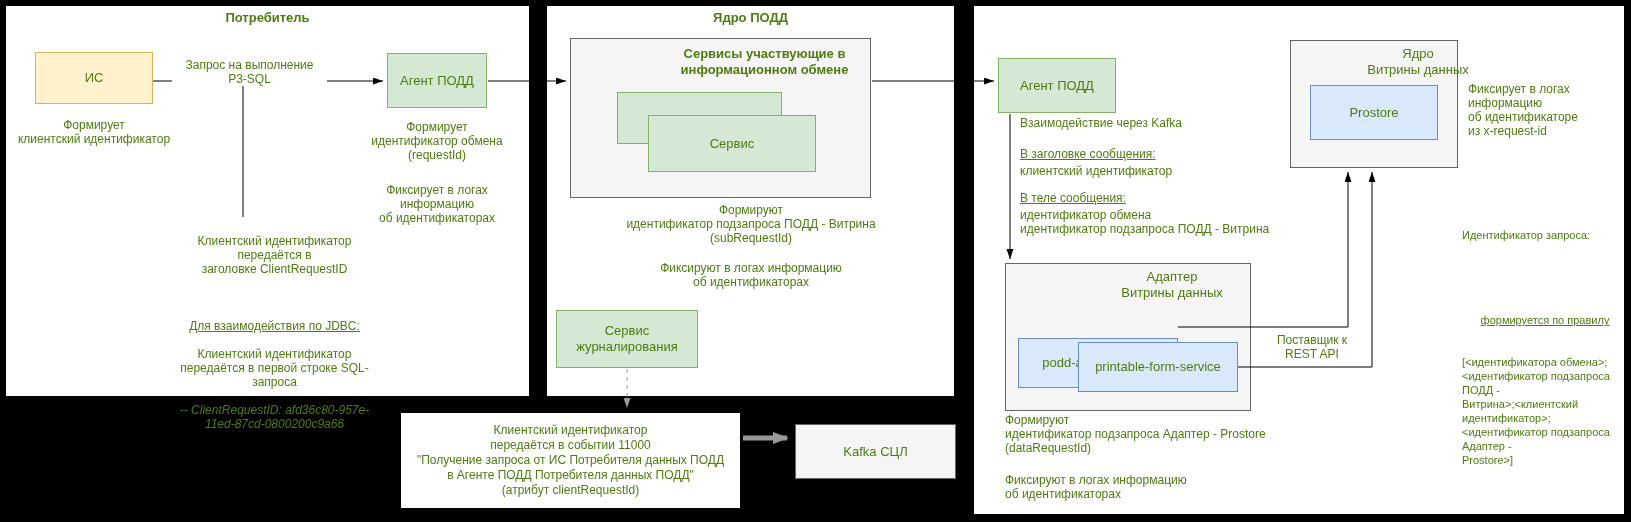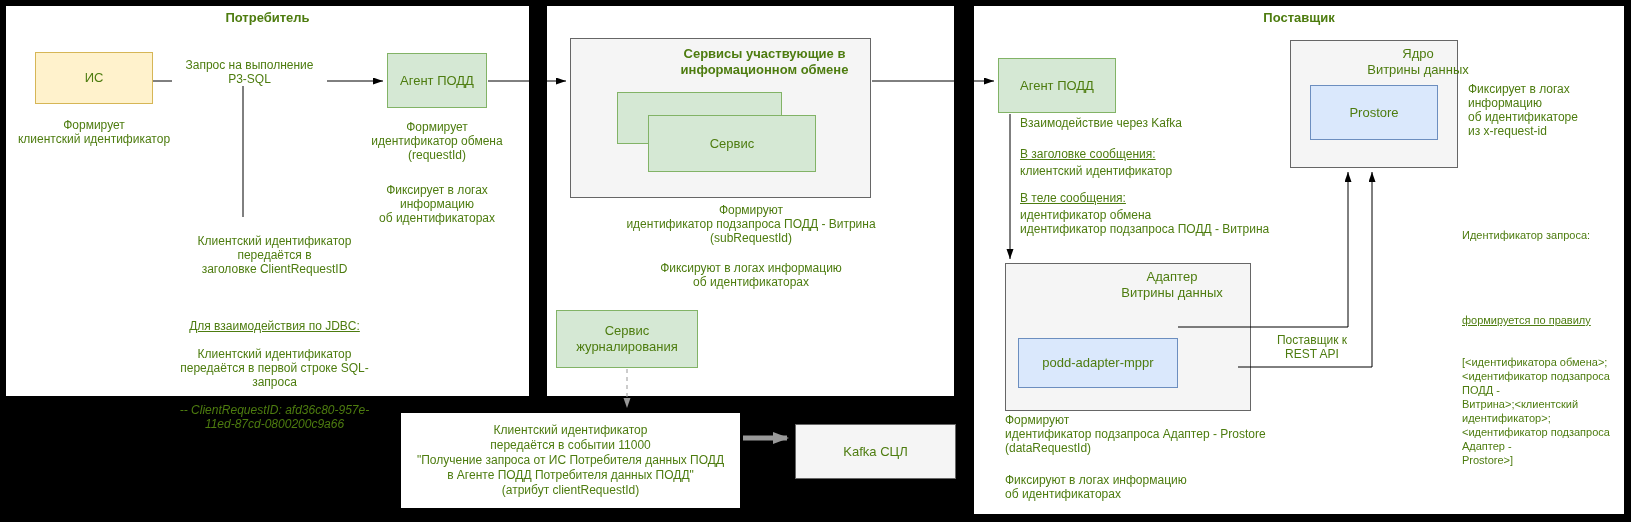--- a/index.html
+++ b/index.html
@@ -14,42 +14,42 @@
     position:absolute; display:flex; align-items:center; justify-content:center;
     text-align:center; font-size:13px; line-height:16px; white-space:pre-line; border:1px solid #000;
   }
   .yellow { background:#FFF2CC; border-color:#D6B656; }
   .green  { background:#D5E8D4; border-color:#82B366; }
   .blue   { background:#DAE8FC; border-color:#6C8EBF; }
   .grayb  { background:#F5F5F5; border-color:#666666; }
   .whiteb { background:#FFFFFF; border-color:#000000; }
   .note { position:absolute; font-size:12px; line-height:14px; white-space:pre-line; }
   .center { text-align:center; }
-  .u { text-decoration:underline; }
+  .u { text-decoration:underline;text-align:center; }
   .i { font-style:italic; }
   .gap { height:15px; }
   .gap8 { height:8px; }
   .grouptitle { position:absolute; text-align:center; font-size:13px; line-height:16px; white-space:pre-line;margin-left:44px; }
   .bold { font-weight:bold; }
   .small { font-size:11px; line-height:14px; white-space:pre-wrap; }
   .lines { position:absolute; left:0; top:0; z-index:1; pointer-events:none; }
   .elabel { z-index:2; background:#fff; padding:0 2px; }
   .ev { font-size:12px; line-height:15px; }
 </style>
 </head>
 <body>
 
 <div class="canvas">
 
   <div class="panel" style="left:5px;top:5px;width:525px;height:392px;"></div>
   <div class="panel" style="left:546px;top:5px;width:409px;height:392px;"></div>
   <div class="panel" style="left:973px;top:5px;width:652px;height:510px;"></div>
 
   <div class="ptitle" style="left:5px;top:10px;width:525px;">Потребитель</div>
-  <div class="ptitle" style="left:973px;top:10px;width:652px;">Поставщик</div>
+  <div class="ptitle" style="left:546px;top:10px;width:409px;">Ядро ПОДД</div>
 
   <div class="node yellow" style="left:35px;top:52px;width:118px;height:52px;">ИС</div>
   <div class="note center" style="left:14px;top:118px;width:160px;">Формирует
 клиентский идентификатор</div>
 
   <div class="note center elabel" style="left:172px;top:58px;width:155px;">Запрос на выполнение
 Р3-SQL</div>
 
   <div class="node green" style="left:387px;top:53px;width:100px;height:55px;">Агент ПОДД</div>
   <div class="note center" style="left:357px;top:120px;width:160px;">Формирует
@@ -124,20 +124,21 @@
 Prostore&gt;]</div>
     <div class="gap8"></div>
     
     
   </div>
 
   <div class="node grayb" style="left:1005px;top:263px;width:246px;height:148px;"></div>
   <div class="grouptitle" style="left:1005px;top:269px;width:246px;">Адаптер
 Витрины данных</div>
   <div class="node blue" style="left:1018px;top:318px;width:160px;height:50px;margin-top:20px;">podd-adapter-mppr</div>
+  <div class="node blue" style="left:1078px;top:342px;width:160px;height:50px;">printable-form-service</div>
 
   <div class="note center elabel" style="left:1262px;top:333px;width:100px;">Поставщик к
 REST API</div>
 
   <div class="note" style="left:1005px;top:413px;width:310px;">Формируют
 идентификатор подзапроса Адаптер - Prostore
 (dataRequestId)</div>
   <div class="note" style="left:1005px;top:473px;width:310px;">Фиксируют в логах информацию
 об идентификаторах</div>
 

